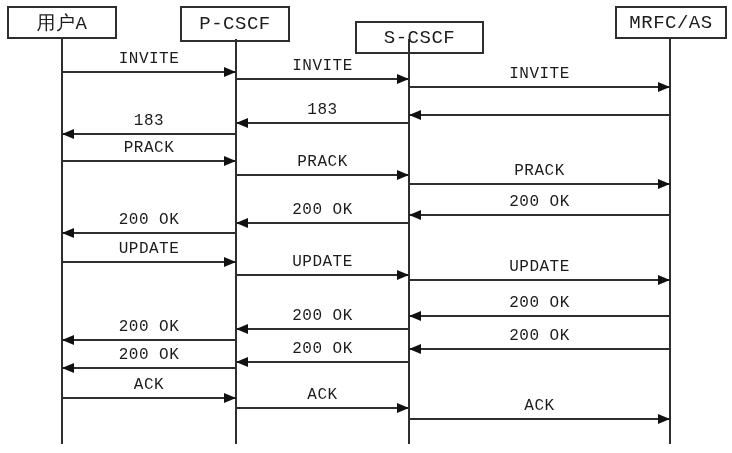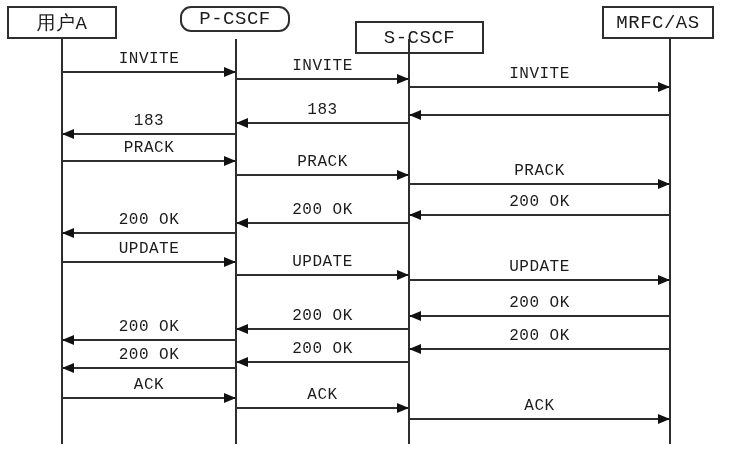--- a/index.html
+++ b/index.html
@@ -57,27 +57,27 @@
     white-space: nowrap;
   }
 </style>
 </head>
 <body>
 
 <div class="stage" style="--bg: #ffffff; --line: #2e2e2e; --head: #111111; --text: #1c1c1c; width: 732px; height: 453px;">
   <div class="actor-box" style="left: 7px; top: 6px; width: 110px; height: 33px;">
     <span>用户A</span>
   </div>
-  <div class="actor-box" style="left: 180px; top: 6px; width: 110px; height: 26px; border-radius: 11px;">
+  <div class="actor-box" style="left: 180px; top: 6px; width: 110px; height: 36px;">
     <span>P-CSCF</span>
   </div>
   <div class="actor-box" style="left: 355px; top: 21px; width: 129px; height: 33px;">
     <span>S-CSCF</span>
   </div>
-  <div class="actor-box" style="left: 602px; top: 6px; width: 112px; height: 33px;">
+  <div class="actor-box" style="left: 615px; top: 6px; width: 112px; height: 33px;">
     <span>MRFC/AS</span>
   </div>
 <div class="lifeline" style="left: 61.25px; top: 39px; height: 405px;"></div>
     <div class="lifeline" style="left: 235.25px; top: 39px; height: 405px;"></div>
     <div class="lifeline" style="left: 408.25px; top: 39px; height: 405px;"></div>
     <div class="lifeline" style="left: 669.25px; top: 39px; height: 405px;"></div>
     <div class="msg-line" style="left: 62px; top: 71.25px; width: 174px;"></div>
     <div class="arrowhead right" style="top: 67px; left: 224px;"></div>
     <div class="msg-label" style="left: 149px; top: 51px;">INVITE</div>
     <div class="msg-line" style="left: 236px; top: 78.25px; width: 173px;"></div>

